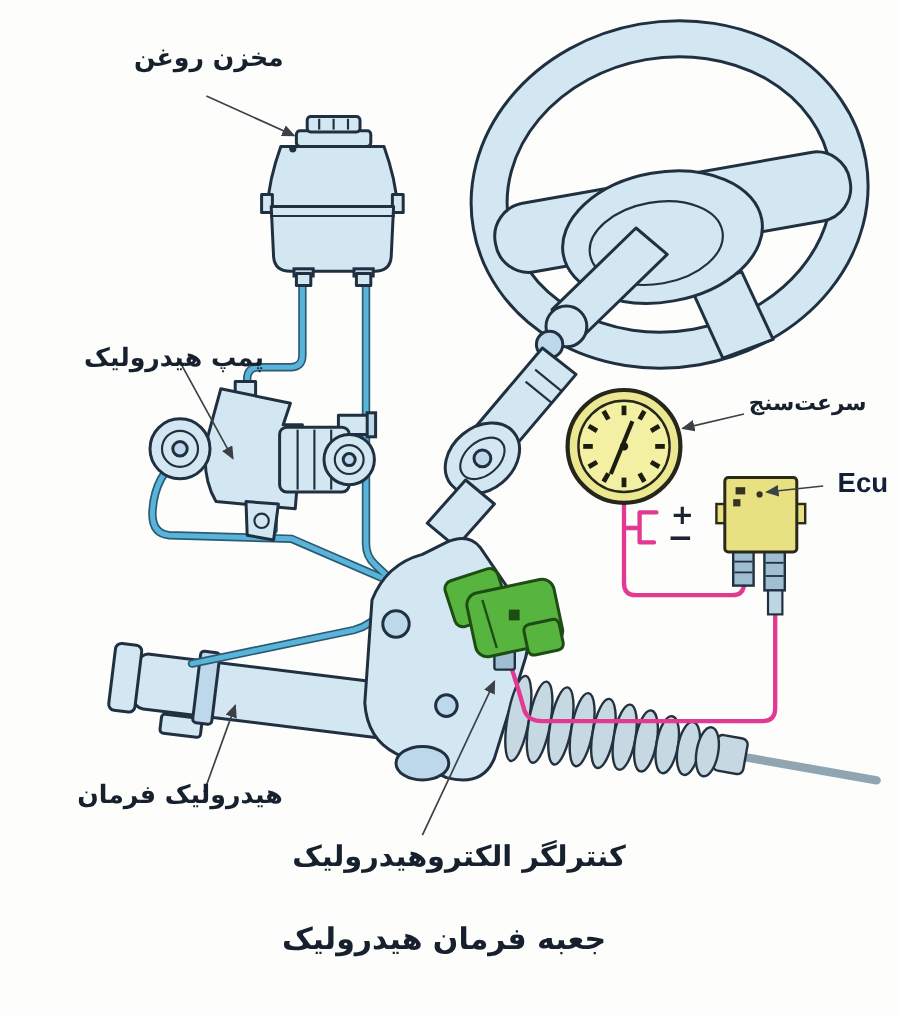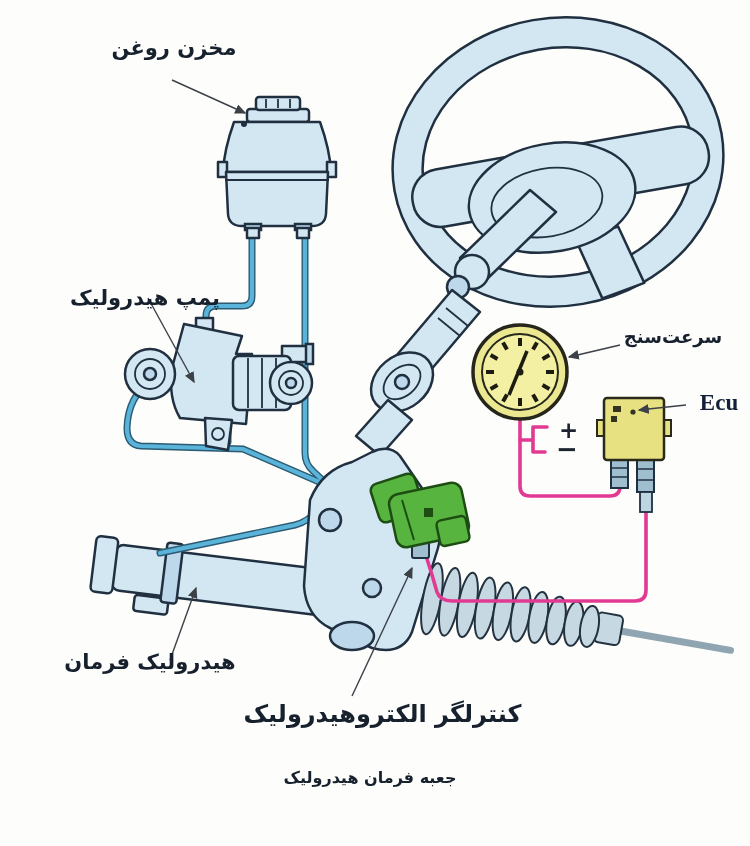--- a/index.html
+++ b/index.html
@@ -7,22 +7,22 @@
   #stage{
     position:relative;width:750px;height:846px;background:#fdfdfc;overflow:hidden;
   }
   #drawing{position:absolute;left:0;top:0;}
   .label{
     position:absolute;color:#17212e;font-weight:bold;direction:rtl;
     font-family:"DejaVu Sans",sans-serif;text-align:center;line-height:1.2;
     white-space:nowrap;
   }
   .label-fa{font-size:20px;}
-  .label-ecu{font-family:Liberation Serif, serif;font-size:23px;direction:ltr;color:#141f38;}
-  .caption{font-size:16px;}
+  .label-ecu{font-family:Liberation Sans, sans-serif;font-size:23px;direction:ltr;color:#141f38;}
+  .caption{font-size:25px;}
   .sign{position:absolute;color:#1d2330;font-weight:bold;font-family:"DejaVu Sans",sans-serif;}
   
   .part{fill:#d3e7f3;stroke:#203040;stroke-width:2.5;stroke-linejoin:round;}
   .part-dk{fill:#bcd8ea;stroke:#203040;stroke-width:2.5;}
   .lineonly{fill:none;stroke:#203040;stroke-width:1.8;}
   .hose-under{fill:none;stroke:#2b5a72;stroke-width:7;stroke-linecap:round;}
   .hose-over{fill:none;stroke:#5ab4da;stroke-width:4.2;stroke-linecap:round;}
   .wire{fill:none;stroke:#e23a92;stroke-width:3.6;stroke-linecap:round;stroke-linejoin:round;}
   .leader{fill:none;stroke:#3c4148;stroke-width:1.4;}
   .bellows{fill:#c6d8e2;stroke:#243240;stroke-width:2;}

